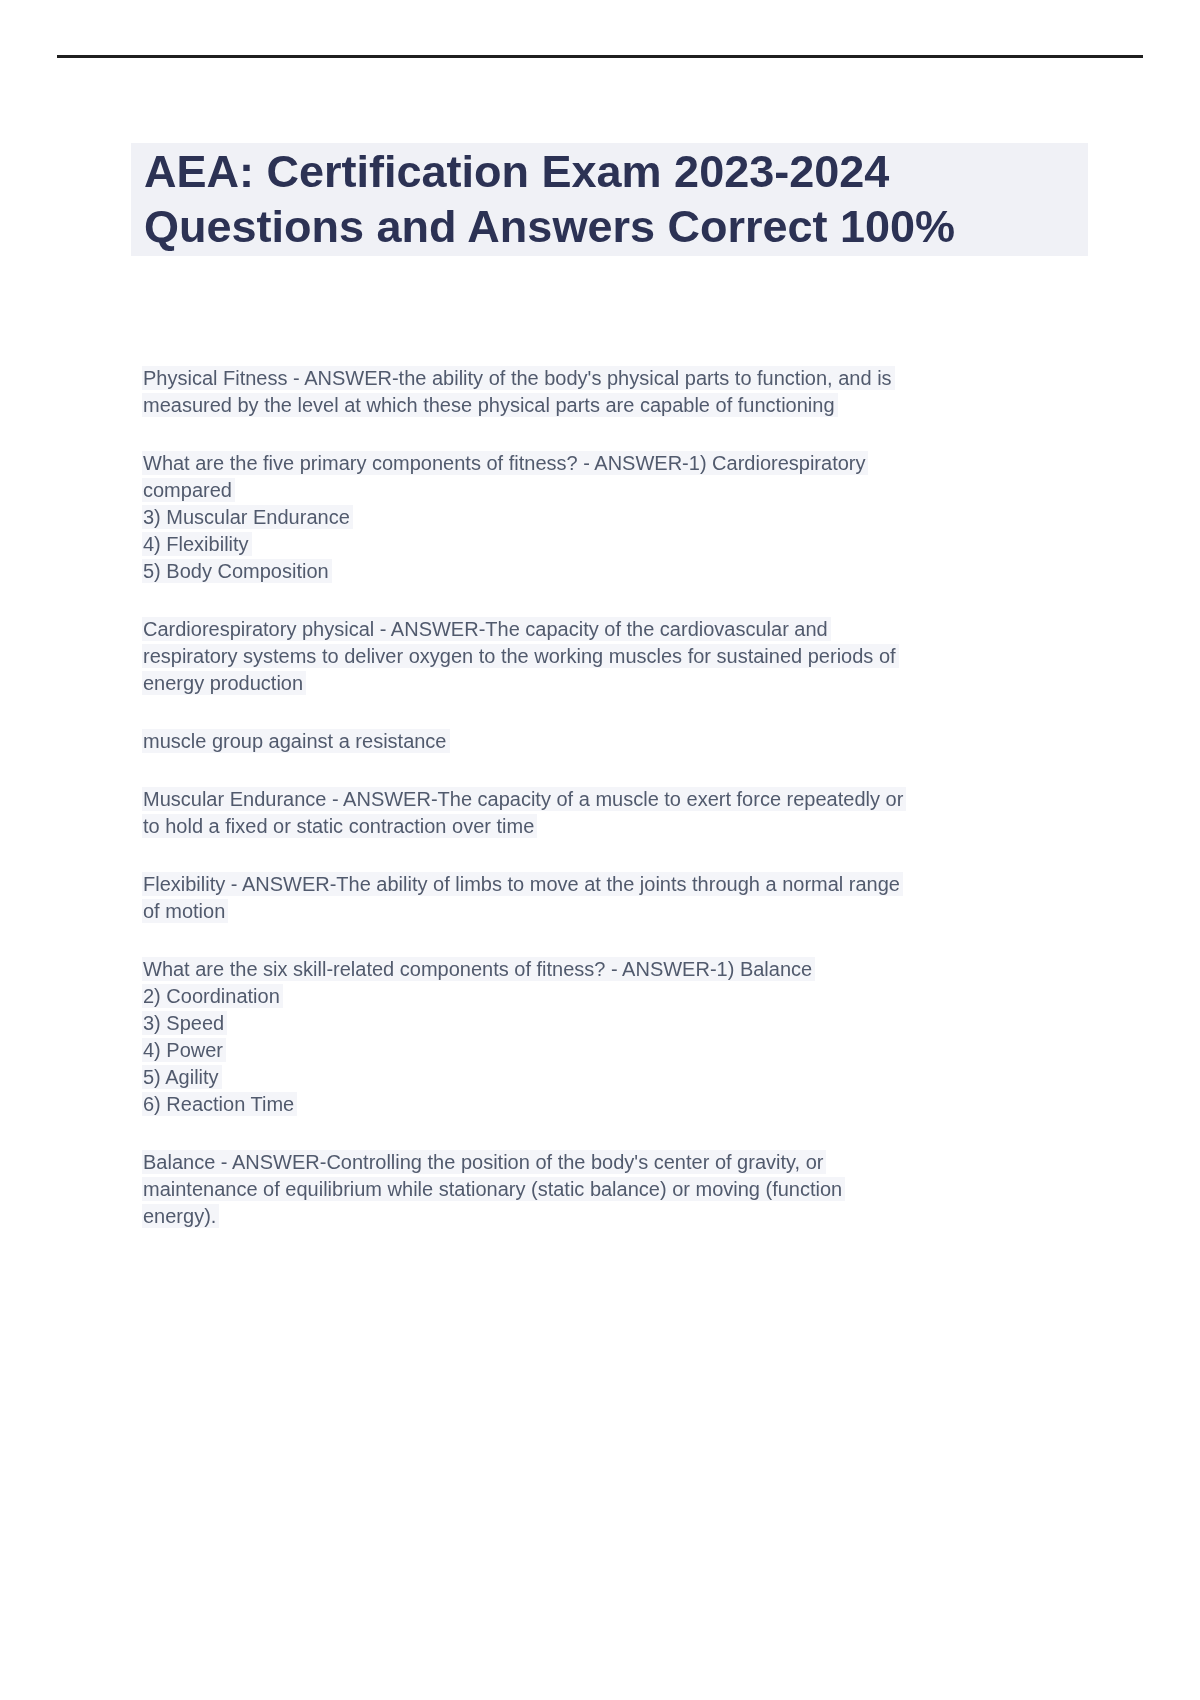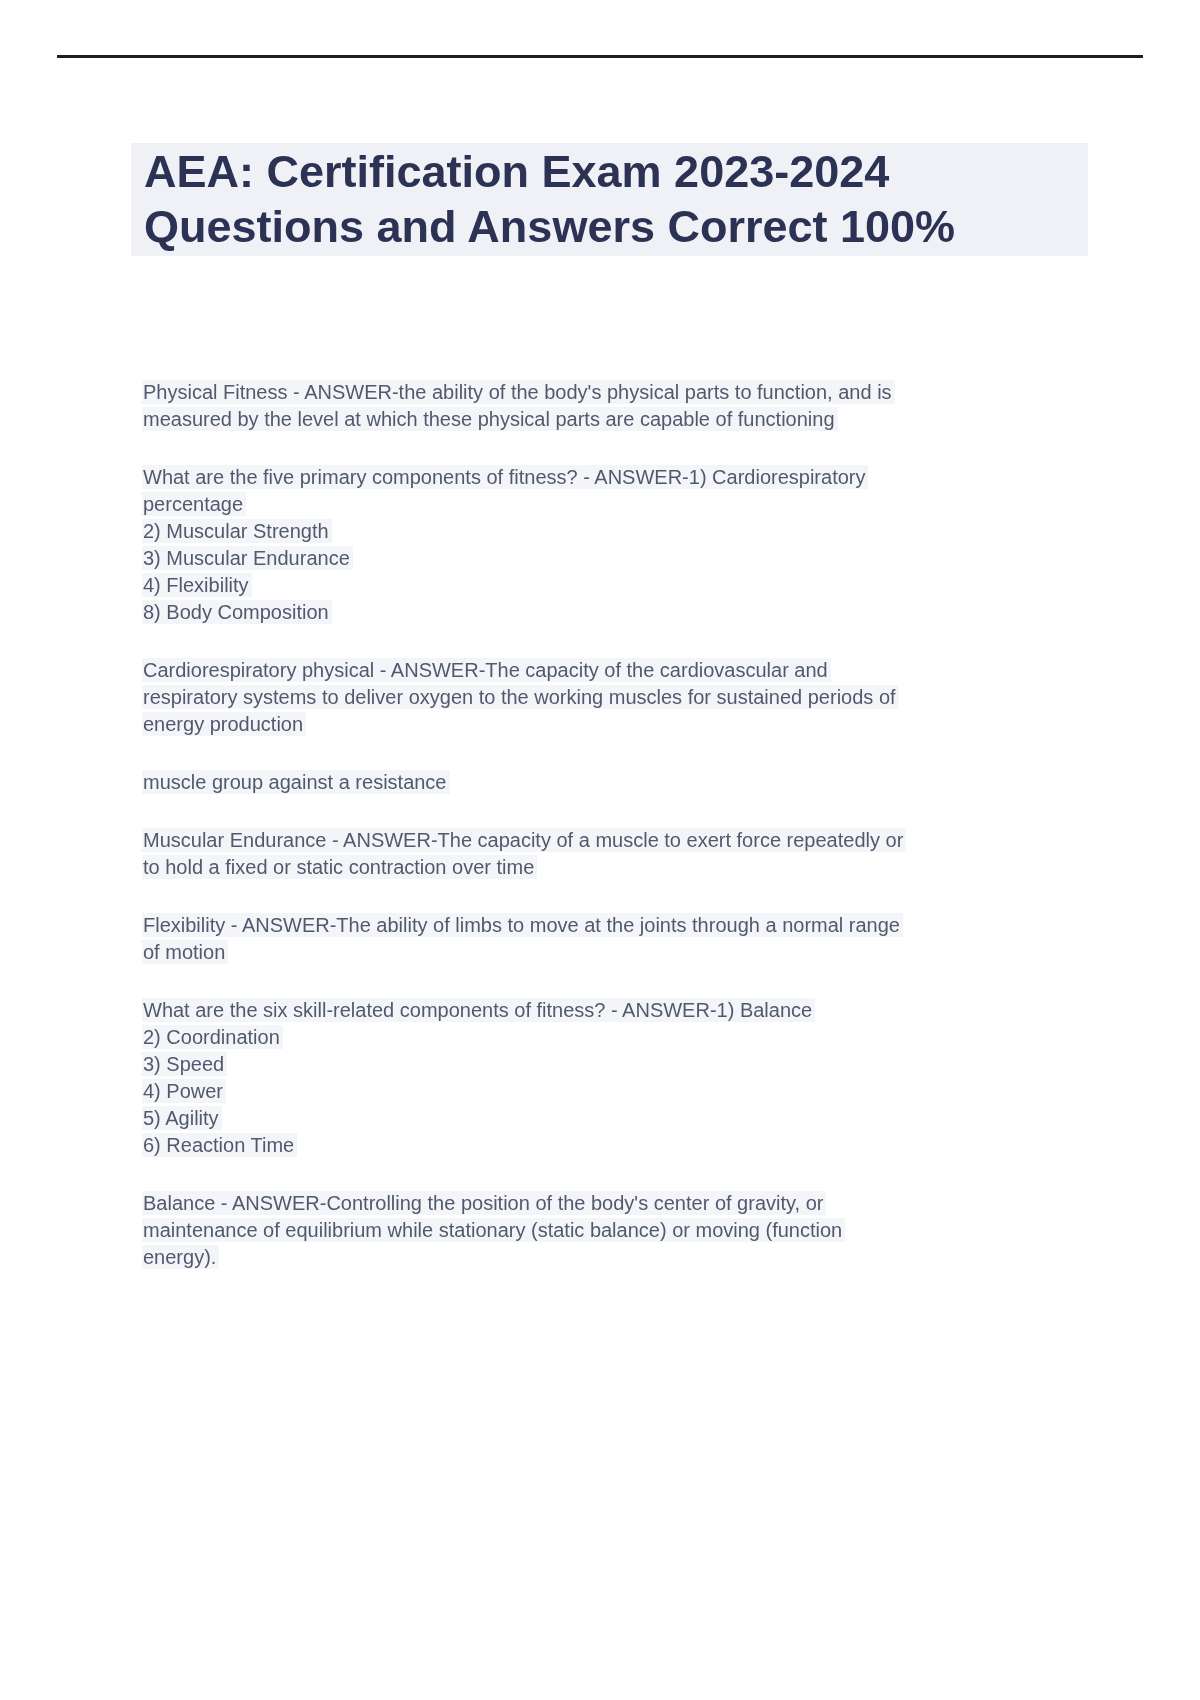--- a/index.html
+++ b/index.html
@@ -38,21 +38,21 @@
     display: block;
     font-size: 45px;
     font-weight: bold;
     line-height: 55px;
     color: #2c3254;
     white-space: nowrap;
   }
   .body-text {
     position: absolute;
     left: 143px;
-    top: 379px;
+    top: 365px;
     width: 1000px;
   }
   .body-text p {
     margin: 0 0 31px 0;
     font-size: 20px;
     line-height: 27px;
     color: #515a6d;
   }
   .body-text .line {
     display: block;
@@ -75,25 +75,24 @@
     <span class="title-line">Questions and Answers Correct 100%</span>
   </div>
 
   <div class="body-text">
       <p>
         <span class="line"><span class="hl">Physical Fitness - ANSWER-the ability of the body's physical parts to function, and is</span></span>
         <span class="line"><span class="hl">measured by the level at which these physical parts are capable of functioning</span></span>
       </p>
       <p>
         <span class="line"><span class="hl">What are the five primary components of fitness? - ANSWER-1) Cardiorespiratory</span></span>
-        <span class="line"><span class="hl">percentage</span></span>
-        <span class="line"><span class="hl">2) Muscular Strength</span></span>
+        <span class="line"><span class="hl">compared</span></span>
         <span class="line"><span class="hl">3) Muscular Endurance</span></span>
         <span class="line"><span class="hl">4) Flexibility</span></span>
-        <span class="line"><span class="hl">8) Body Composition</span></span>
+        <span class="line"><span class="hl">5) Body Composition</span></span>
       </p>
       <p>
         <span class="line"><span class="hl">Cardiorespiratory physical - ANSWER-The capacity of the cardiovascular and</span></span>
         <span class="line"><span class="hl">respiratory systems to deliver oxygen to the working muscles for sustained periods of</span></span>
         <span class="line"><span class="hl">energy production</span></span>
       </p>
       <p>
         <span class="line"><span class="hl">muscle group against a resistance</span></span>
       </p>
       <p>

